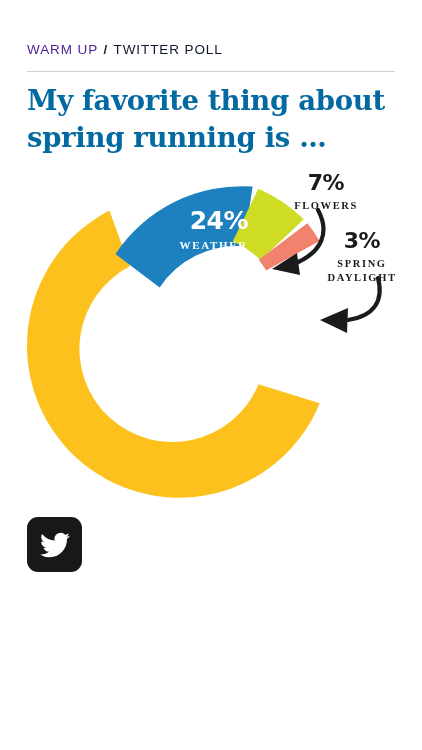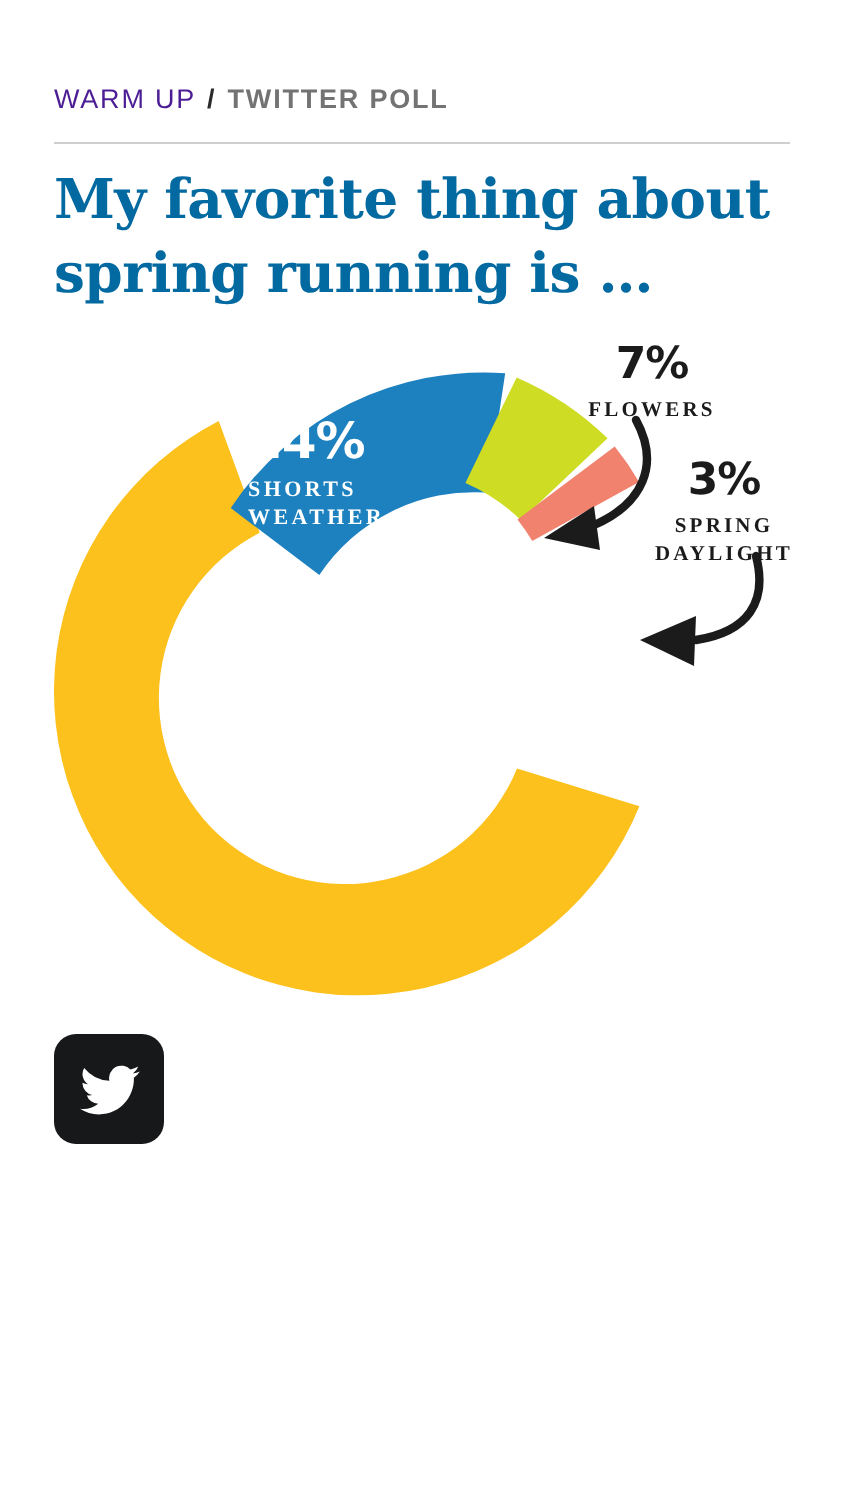--- a/index.html
+++ b/index.html
@@ -36,22 +36,22 @@
   .crumb-muted {
     color: #4c1d95;
     font-weight: 400;
   }
   .crumb-sep {
     color: #2a2a2a;
     font-weight: 700;
     padding: 0 1px;
   }
   .crumb-strong {
-    color: #737373;
-    font-weight: 700;
+    color: #0f172a;
+    font-weight: 400;
   }
 
   .rule {
     position: absolute;
     left: 27px;
     top: 71px;
     width: 368px;
     height: 1px;
     background: #cfcfcf;
   }
@@ -81,21 +81,21 @@
   }
   .chart-svg {
     display: block;
     width: 422px;
     height: 345px;
   }
 
   
   .slice-label {
     position: absolute;
-    text-align: left;
+    text-align: right;
     line-height: 1;
     pointer-events: none;
   }
   .slice-pct {
     font-family: "DejaVu Sans", "Liberation Sans", sans-serif;
     font-weight: 700;
     letter-spacing: -0.5px;
     display: block;
   }
   .slice-name {
@@ -207,22 +207,22 @@
         <path d="M 318 50 C 330 72, 322 92, 296 103"></path>
         <path fill="#1b1b1b" stroke="none" d="M 272 109 L 297 93 L 300 115 Z"></path>
 
         <path d="M 378 118 C 384 141, 374 156, 348 160"></path>
         <path fill="#1b1b1b" stroke="none" d="M 320 160 L 348 148 L 347 173 Z"></path>
       </g>
     </svg>
 
     <div class="slice-label" id="label-shorts">
       <span class="slice-pct">24%</span>
+      <span class="slice-name">WEATHER</span>
       <span class="slice-name">SHORTS</span>
-      <span class="slice-name">WEATHER</span>
     </div>
 
 
     <div class="callout" id="callout-flowers">
       <span class="slice-pct">7%</span>
       <span class="slice-name">FLOWERS</span>
     </div>
 
     <div class="callout" id="callout-showers">
       <span class="slice-pct">3%</span>

